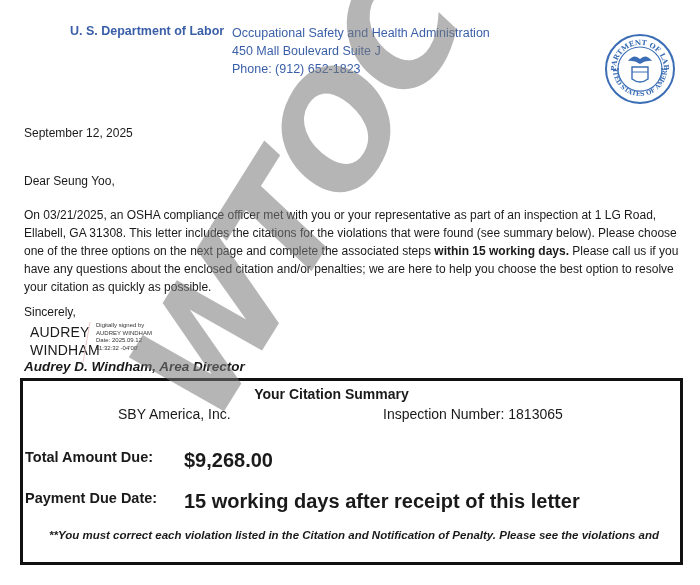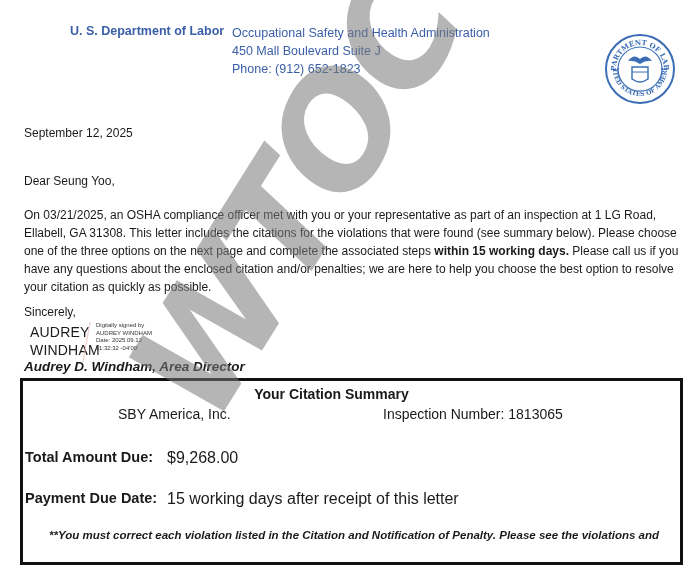--- a/index.html
+++ b/index.html
@@ -21,21 +21,21 @@
   .sig-meta { left:96px; top:322px; font-size:6px; line-height:7.6px; color:#333; }
   .sig-mark { left:86px; top:322px; width:10px; height:40px; border-left:1px solid #f1c8c8; transform:skewX(-10deg); }
   .director { left:24px; top:359px; font-size:13.5px; font-weight:bold; font-style:italic; }
   .box {
     left:20px; top:378px; width:657px; height:181px; border:3px solid #111; background:transparent;
   }
   .box-title { left:0; width:663px; top:386px; text-align:center; font-size:14px; font-weight:bold; }
   .company { left:118px; top:406px; font-size:14px; }
   .inspection { left:383px; top:406px; font-size:14px; }
   .lbl { left:25px; font-size:14.5px; font-weight:bold; }
-  .val { left:167px; font-size:16px; font-weight:normal; }
+  .val { left:184px; font-size:20px; font-weight:bold; }
   .note { left:24px; width:660px; top:527px; text-align:center; font-size:11.5px; font-weight:bold; font-style:italic; line-height:16px; }
   .watermark {
     left:95px; top:355px; font-size:150px; font-weight:bold; font-style:italic; color:rgba(120,120,120,0.55);
     transform:rotate(-58deg); transform-origin:left top; letter-spacing:-6px; white-space:nowrap;
     font-family:"DejaVu Sans", sans-serif; pointer-events:none;
   }
 </style>
 </head>
 <body>
 

